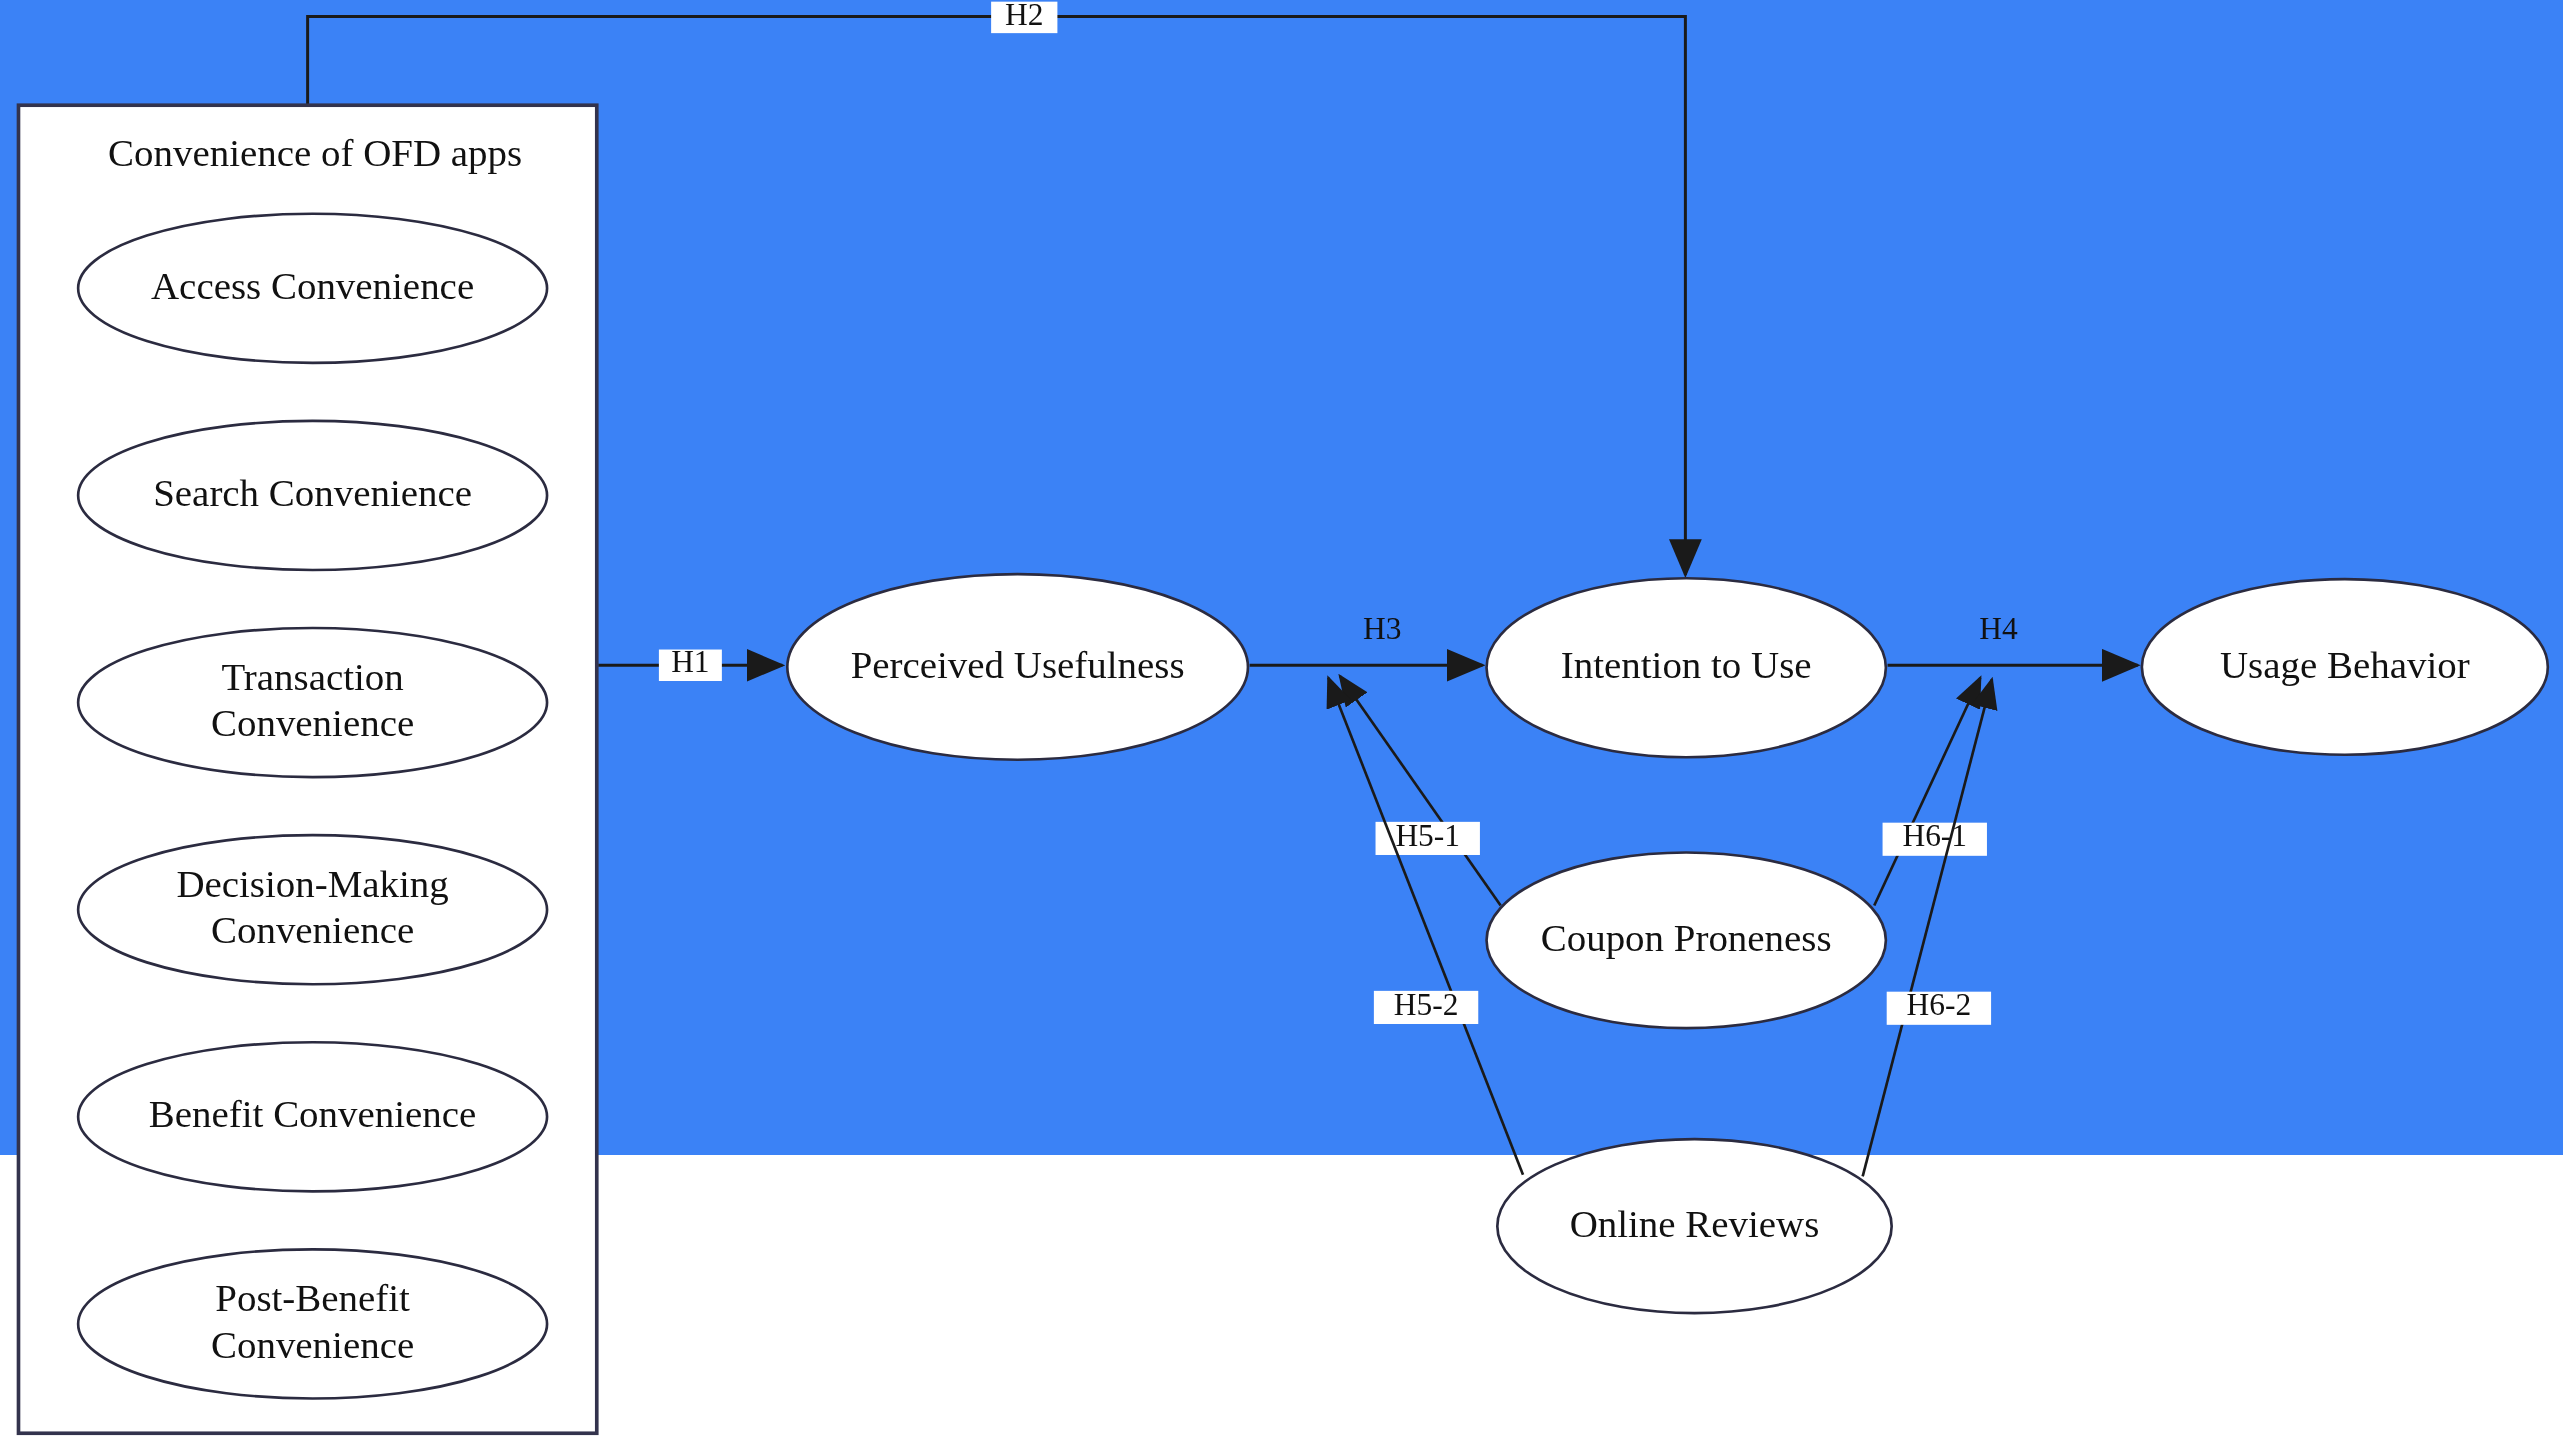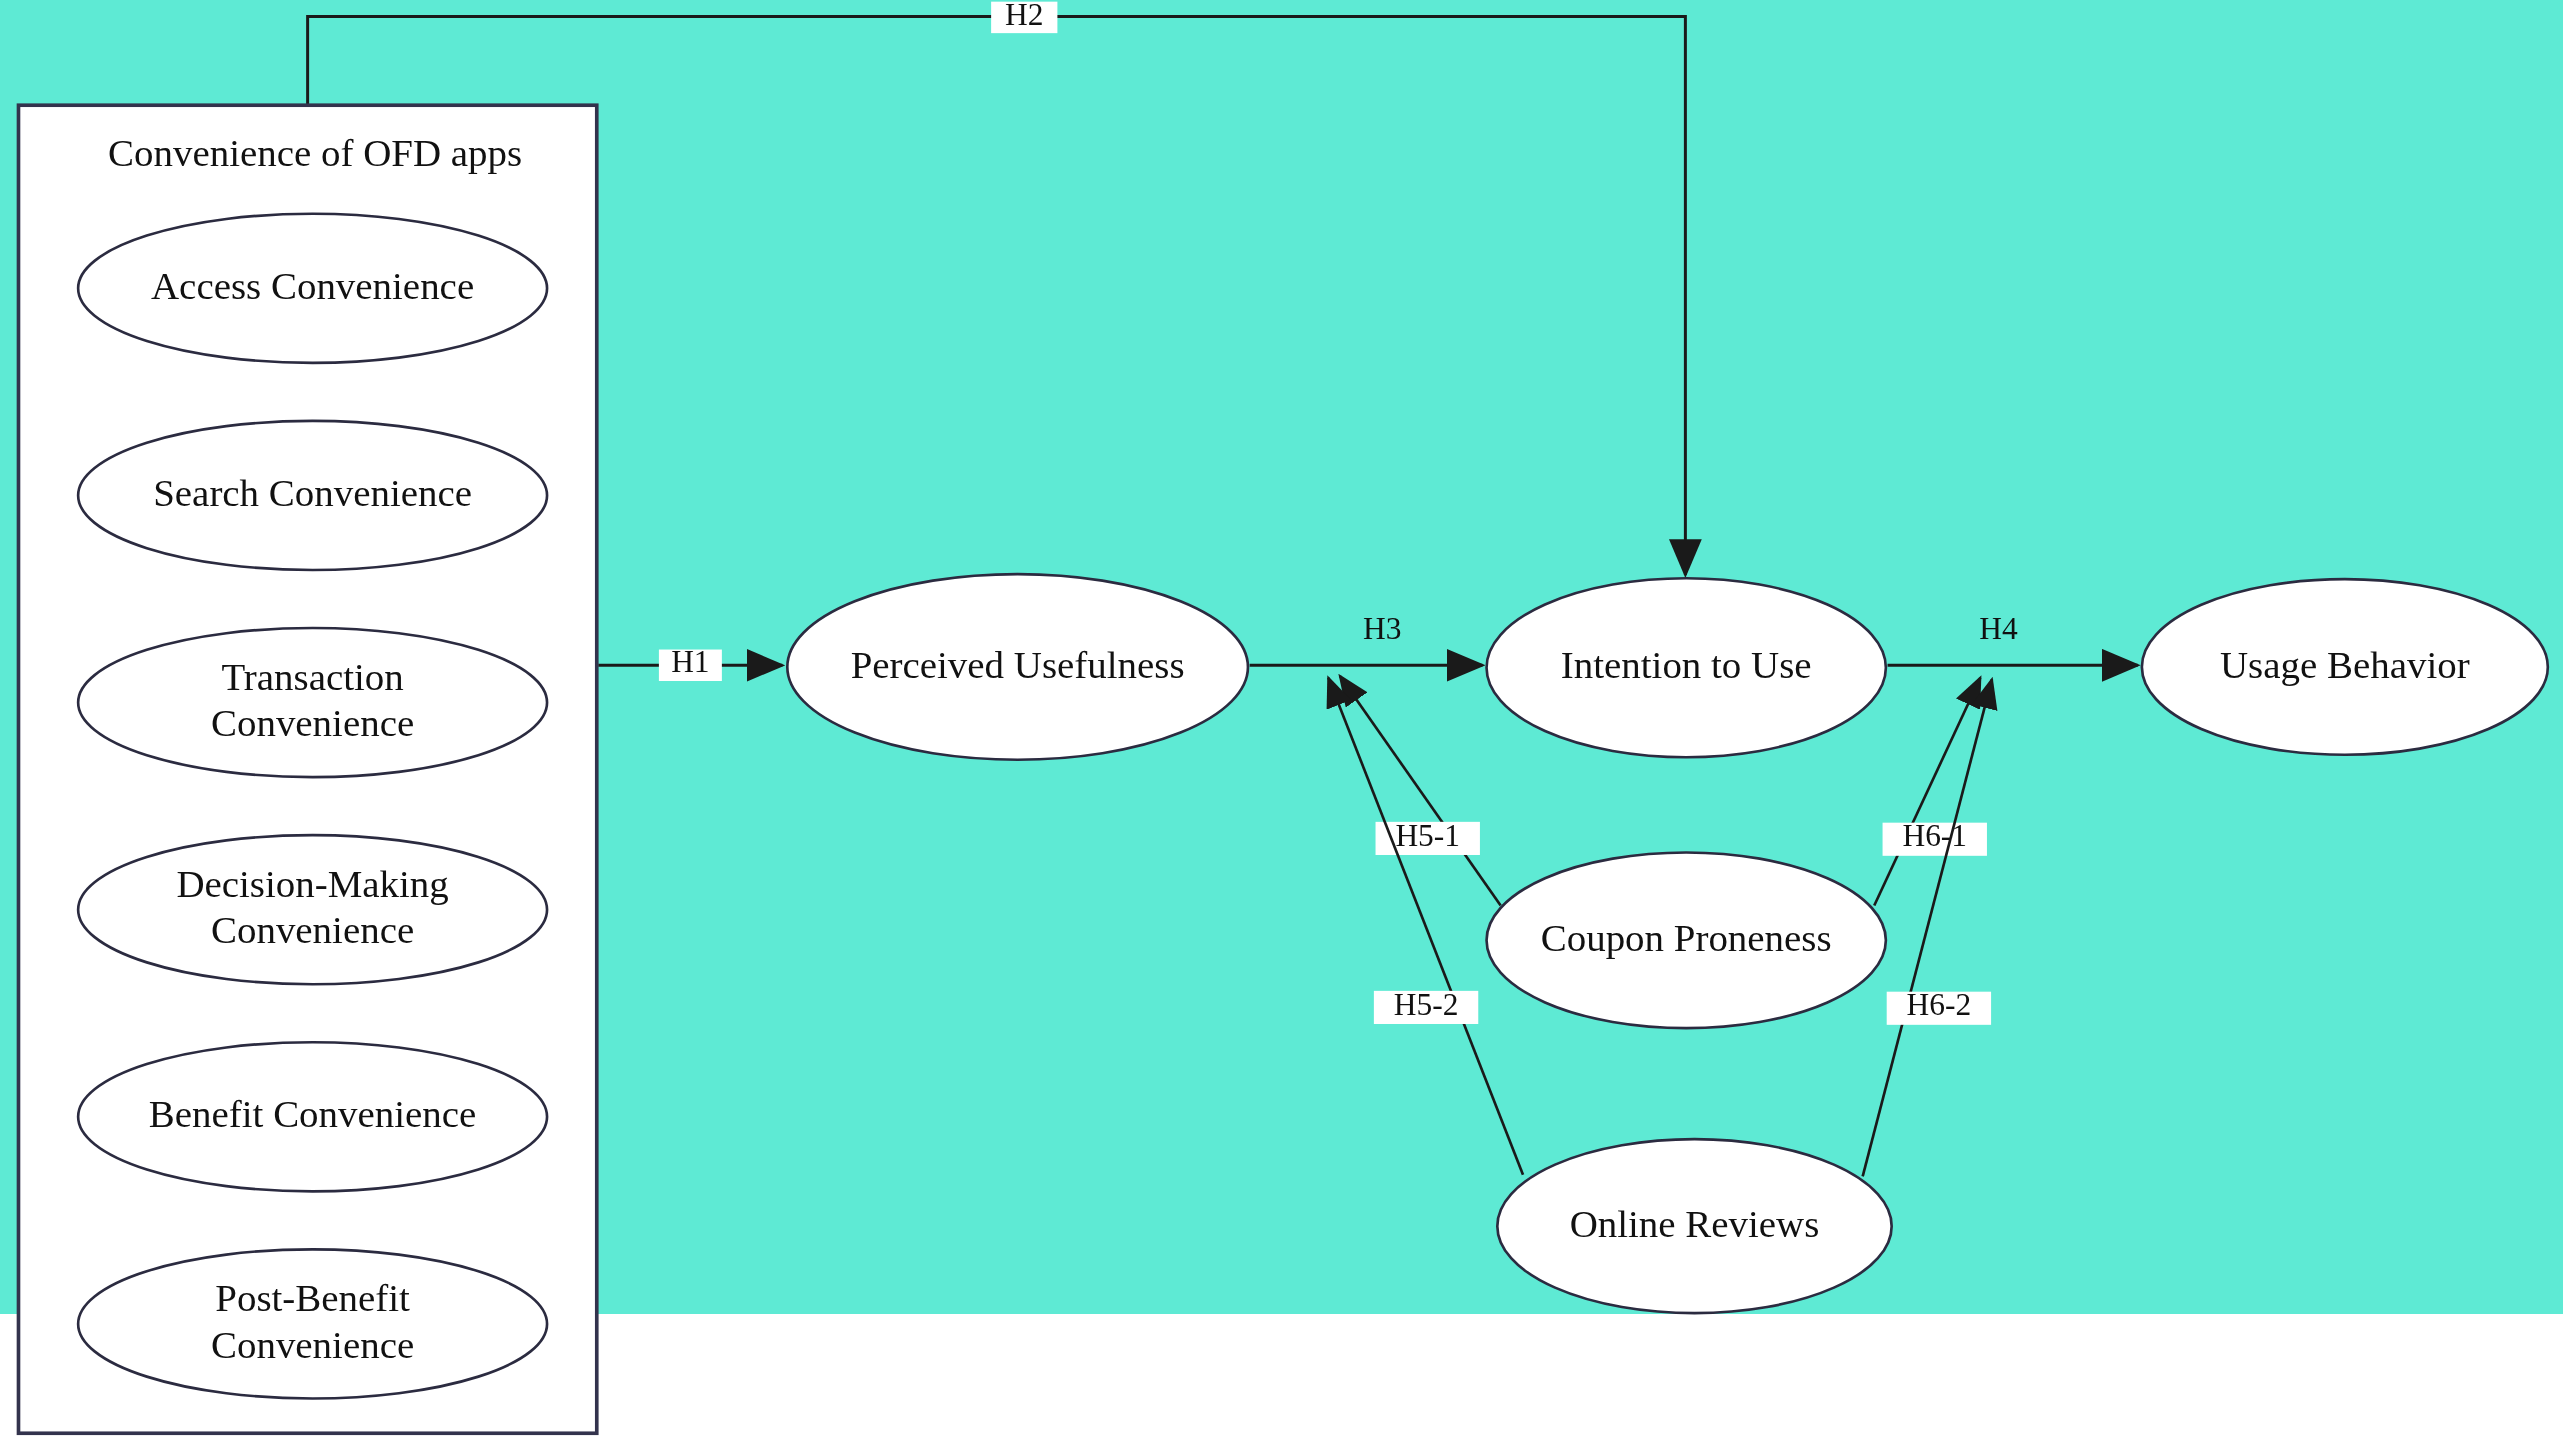--- a/index.html
+++ b/index.html
@@ -9,22 +9,22 @@
   }
   body {
     width: 2563px;
     height: 1449px;
     font-family: "Liberation Serif", "DejaVu Serif", serif;
     overflow: hidden;
   }
   #diagram-root {
     position: relative;
     width: 2563px;
-    height: 1314px;
-    background: #5eead4;
+    height: 1155px;
+    background: #3b82f6;
   }
   svg.canvas {
     position: absolute;
     top: 0;
     left: 0;
     width: 2563px;
     height: 1449px;
     display: block;
   }
   .node-shape {

